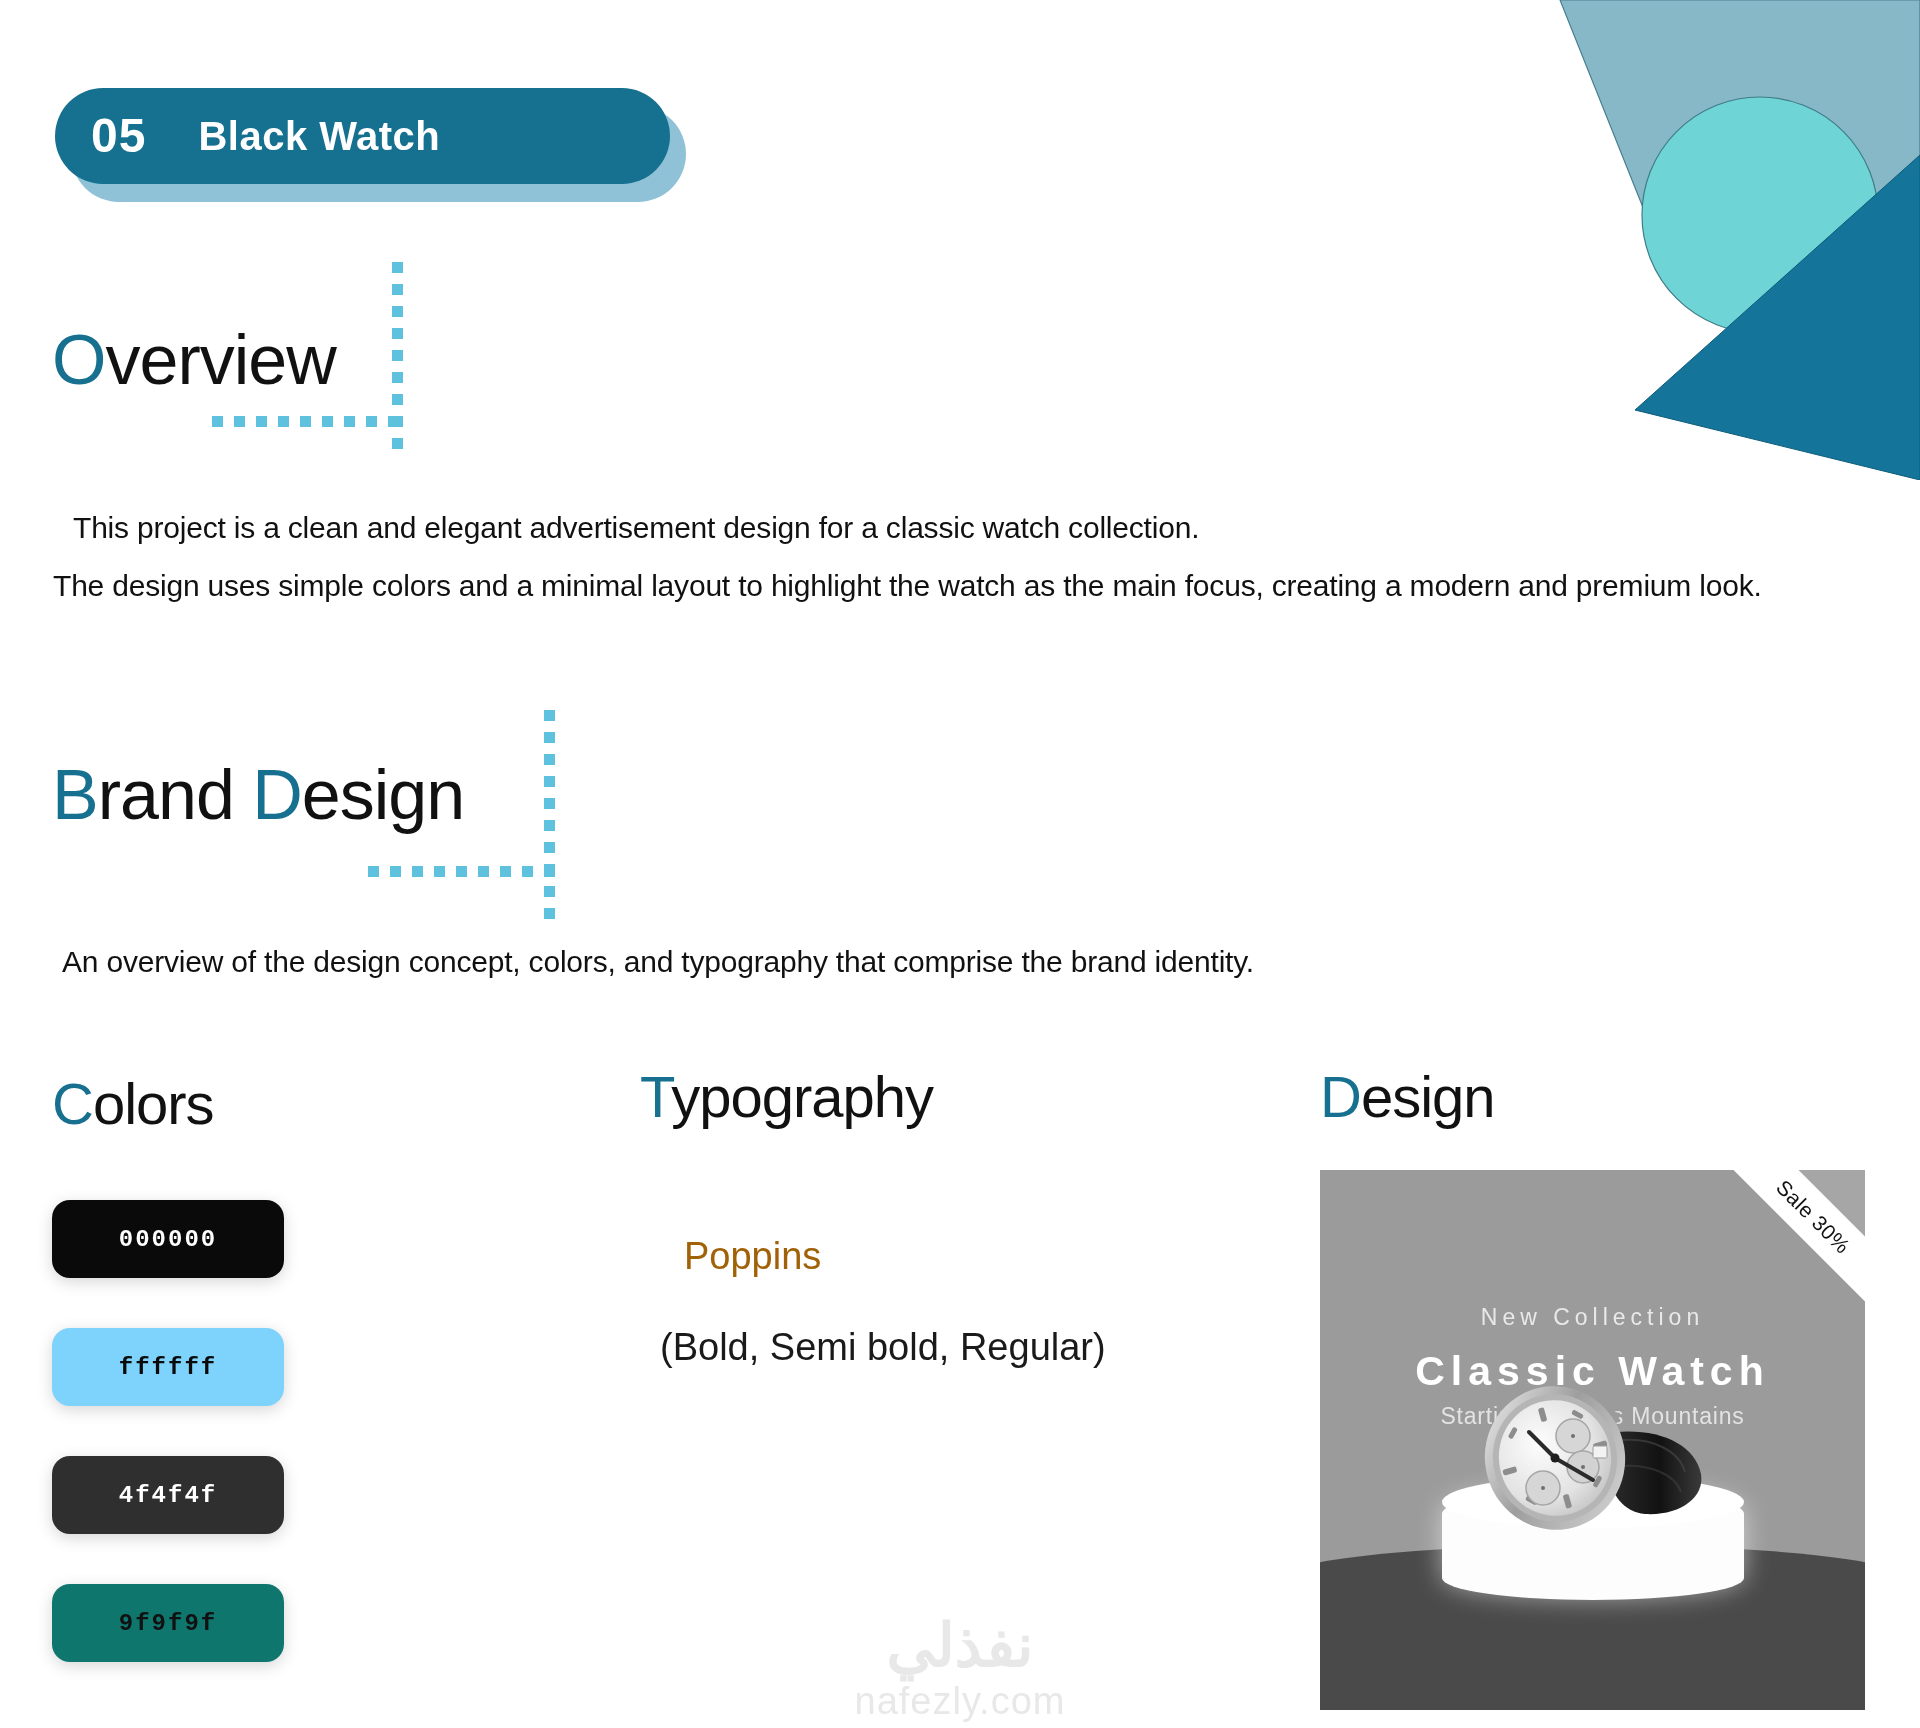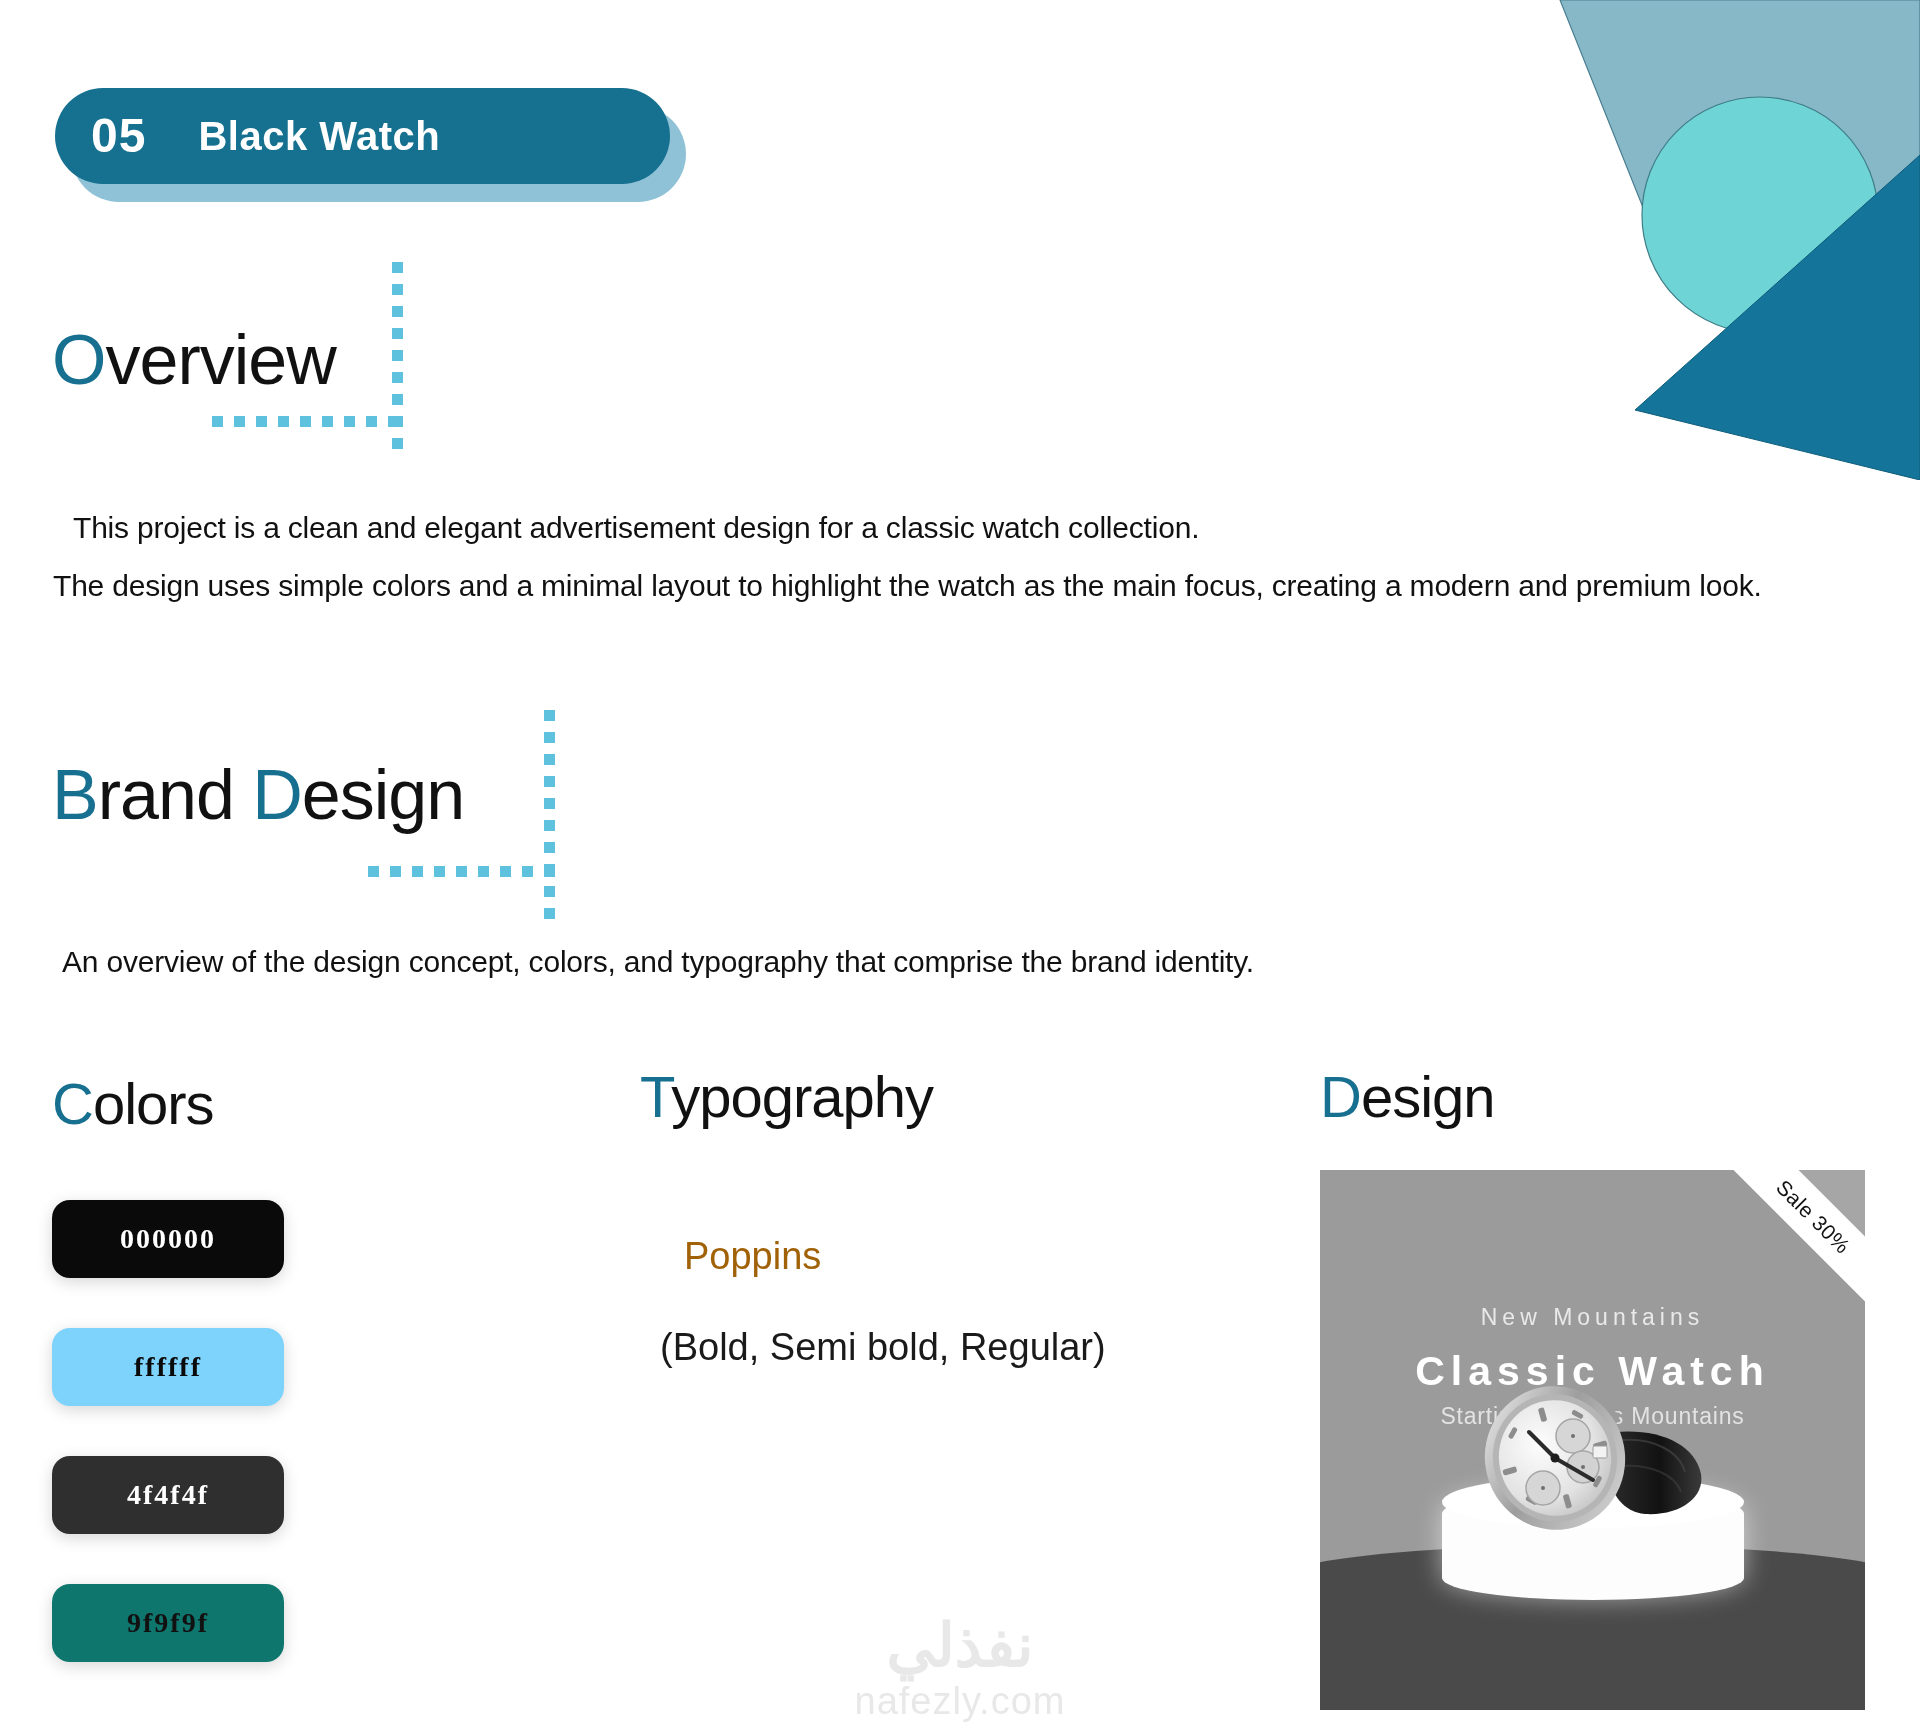--- a/index.html
+++ b/index.html
@@ -68,22 +68,22 @@
   .para p { margin:0; }
   .p-overview p:first-child { margin-bottom:14px;margin-left:20px; }
 
   
   .swatches { position:absolute; left:52px; top:1200px; }
   .swatch {
     width:232px; height:78px; border-radius:18px;
     display:flex; align-items:center; justify-content:center;
     margin-bottom:50px;
     box-shadow:0 4px 16px rgba(0,0,0,.16);
-    font-family:Liberation Serif, serif;
-    font-size:28px; font-weight:700; letter-spacing:2px;
+    font-family:Liberation Mono, monospace;
+    font-size:24px; font-weight:700; letter-spacing:2px;
   }
 
   
   .typo-block { position:absolute; left:660px; top:1235px; }
   .typo-name {
     font-size:38px; color:#a16207; font-weight:400; margin-bottom:48px;
     padding-left:24px;
   }
   .typo-weights { font-size:38px; color:#1a1a1a; font-weight:400; }
 
@@ -261,21 +261,21 @@
   <div class="heading h-design">
     <span class="cap">D</span><span>esign</span>
   </div>
 
   <div class="ad">
     <div class="ad-corner-tri"></div>
     <div class="ad-ribbon">
       <span class="ad-ribbon-text">Sale 30%</span>
     </div>
 
-    <div class="ad-eyebrow">New Mountains</div>
+    <div class="ad-eyebrow">New Collection</div>
     <div class="ad-title">Classic Watch</div>
     <div class="ad-sub">Starting in Swiss Mountains</div>
 
     <div class="ad-floor"></div>
     <div class="ad-pedestal"></div>
     <div class="ad-pedestal-top"></div>
 
     <svg class="watch" width="300" height="180" viewBox="0 0 300 180" xmlns="http://www.w3.org/2000/svg">
       <defs>
         <radialGradient id="dial" cx="40%" cy="35%" r="70%">

